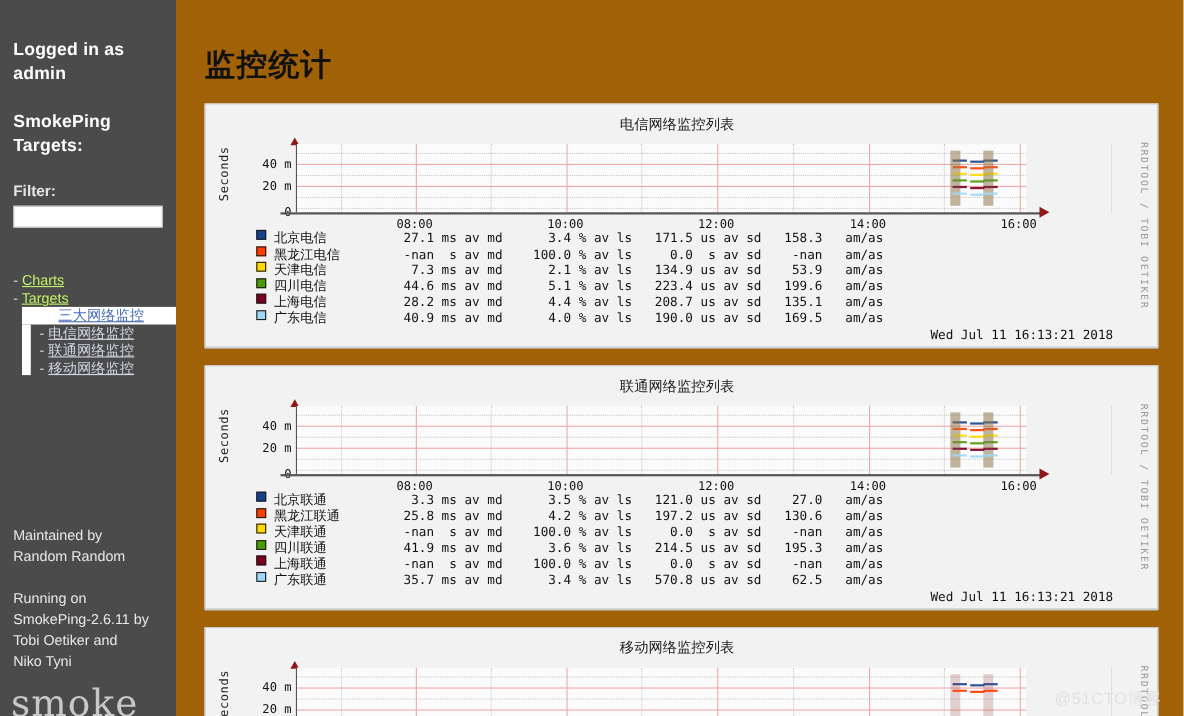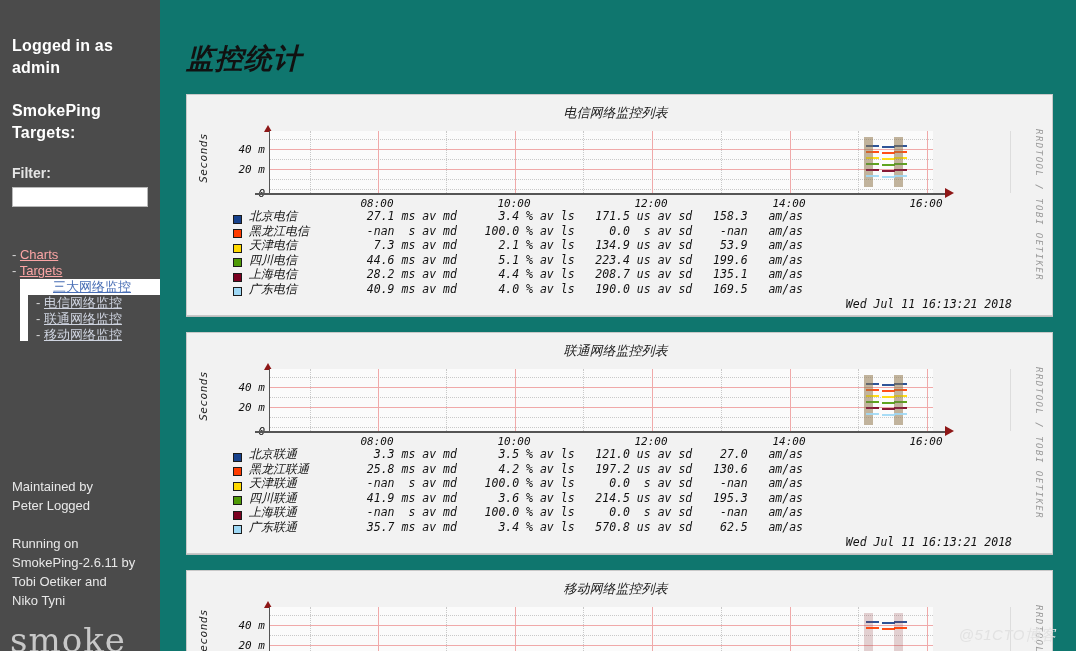--- a/index.html
+++ b/index.html
@@ -34,21 +34,21 @@
     background: #ffffff;
     border: 1px solid #b9b9b9;
     font-family: "Liberation Sans", sans-serif;
     font-size: 12px;
     padding: 1px 3px;
     color: #000;
   }
   .nav { margin-top: 40px; font-size: 13px; }
   .nav-row { line-height: 16px; white-space: nowrap; }
   .nav-dash { color: #d9d9d9; }
-  .nav-link { color: #fca5a5; text-decoration: underline; cursor: pointer; }
+  .nav-link { color: #bef264; text-decoration: underline; cursor: pointer; }
   .nav-row.lvl1 { padding-left: 2px; text-align: center; }
   .nav-row.sel {
     background: #ffffff;
     margin-left: 8px;
     padding-left: 4px;
     padding-right: 2px;
     display: inline-block;
     min-width: 142px;
   }
   .nav-row.sel .nav-link { color: #4a6fb5; }
@@ -63,21 +63,21 @@
   .foot1 { position: absolute; left: 12px; top: 477px; }
   .foot2 { position: absolute; left: 12px; top: 534px; }
   .smoke-logo {
     position: absolute; left: 10px; top: 620px;
     font-family: "DejaVu Serif", serif;
     font-size: 34px; color: #c8c8c8; letter-spacing: 1px;
     white-space: nowrap;
   }
 
   
-  .main { flex: 1; position: relative; background: #0f766e; padding: 0 0 0 26px; overflow: hidden; font-style: italic; }
+  .main { flex: 1; position: relative; background: #a16207; padding: 0 0 0 26px; overflow: hidden; }
   .page-title {
     font-size: 28px; font-weight: bold; color: #111;
     margin: 40px 0 0 0; letter-spacing: 1px;
   }
 
   .panel {
     margin-top: 16px;
     width: 867px;
     border: 1px solid #c9c9c9;
     background: #f2f2f2;
@@ -177,21 +177,21 @@
   
   .mark { position: absolute; }
 
   
   .legend {
     font-family: "DejaVu Sans Mono", monospace;
     font-size: 11.5px; color: #111;
     margin-top: 4px; padding-left: 8px;
     line-height: 14.5px;
   }
-  .lrow { display: flex; align-items: flex-end; white-space: pre; padding-left: 32px; }
+  .lrow { display: flex; align-items: flex-start; white-space: pre; padding-left: 32px; }
   .swatch {
     width: 9px; height: 9px; margin-right: 7px;
     border: 1px solid #1b1b1b; flex: none;
   }
   .lname {
     font-family: "Liberation Sans", sans-serif;
     font-size: 12px;
     width: 104px; flex: none;
     white-space: nowrap;
   }
@@ -227,21 +227,21 @@
       <div class="nav-row lvl1 sel"><span class="nav-link">三大网络监控</span></div>
       <div class="nav-children">
         <div class="nav-row lvl2"><span class="nav-dash">- </span><span class="nav-link">电信网络监控</span></div>
         <div class="nav-row lvl2"><span class="nav-dash">- </span><span class="nav-link">联通网络监控</span></div>
         <div class="nav-row lvl2"><span class="nav-dash">- </span><span class="nav-link">移动网络监控</span></div>
       </div>
     </div>
 
     <div class="footer-blk foot1">
       <div>Maintained by</div>
-      <div>Peter Logged</div>
+      <div>Random Random</div>
     </div>
     <div class="footer-blk foot2">
       <div>Running on</div>
       <div>SmokePing-2.6.11 by</div>
       <div>Tobi Oetiker and</div>
       <div>Niko Tyni</div>
     </div>
     <div class="smoke-logo"><span>smoke</span></div>
   </div>
 

